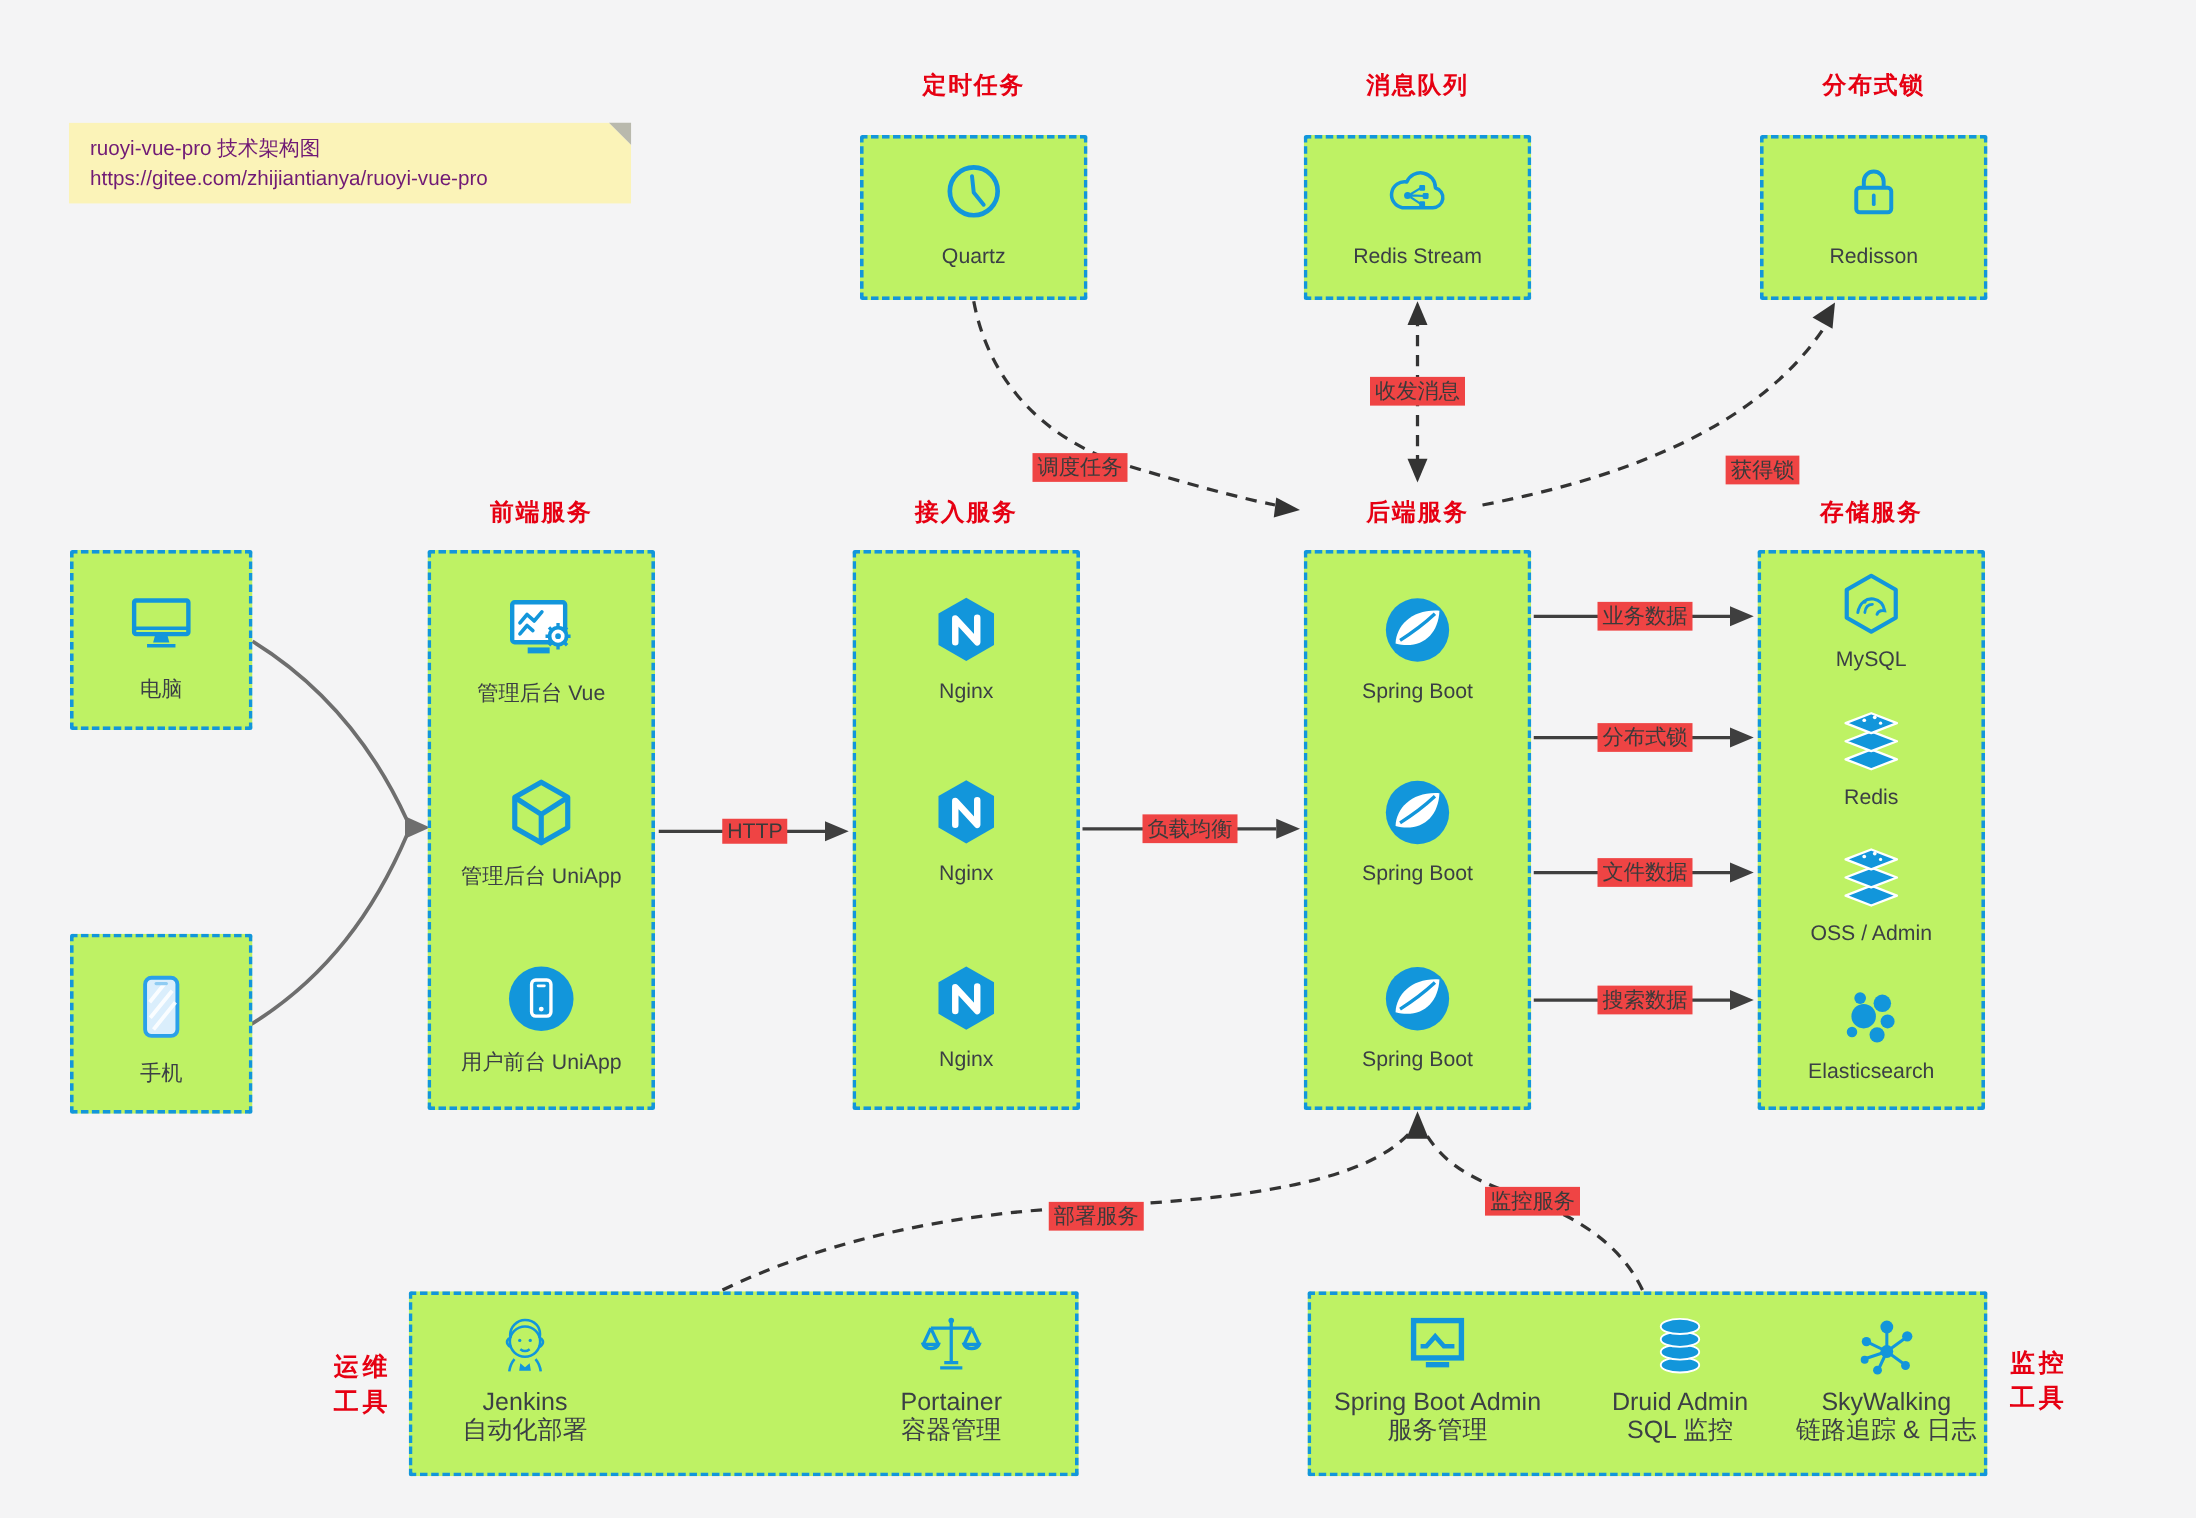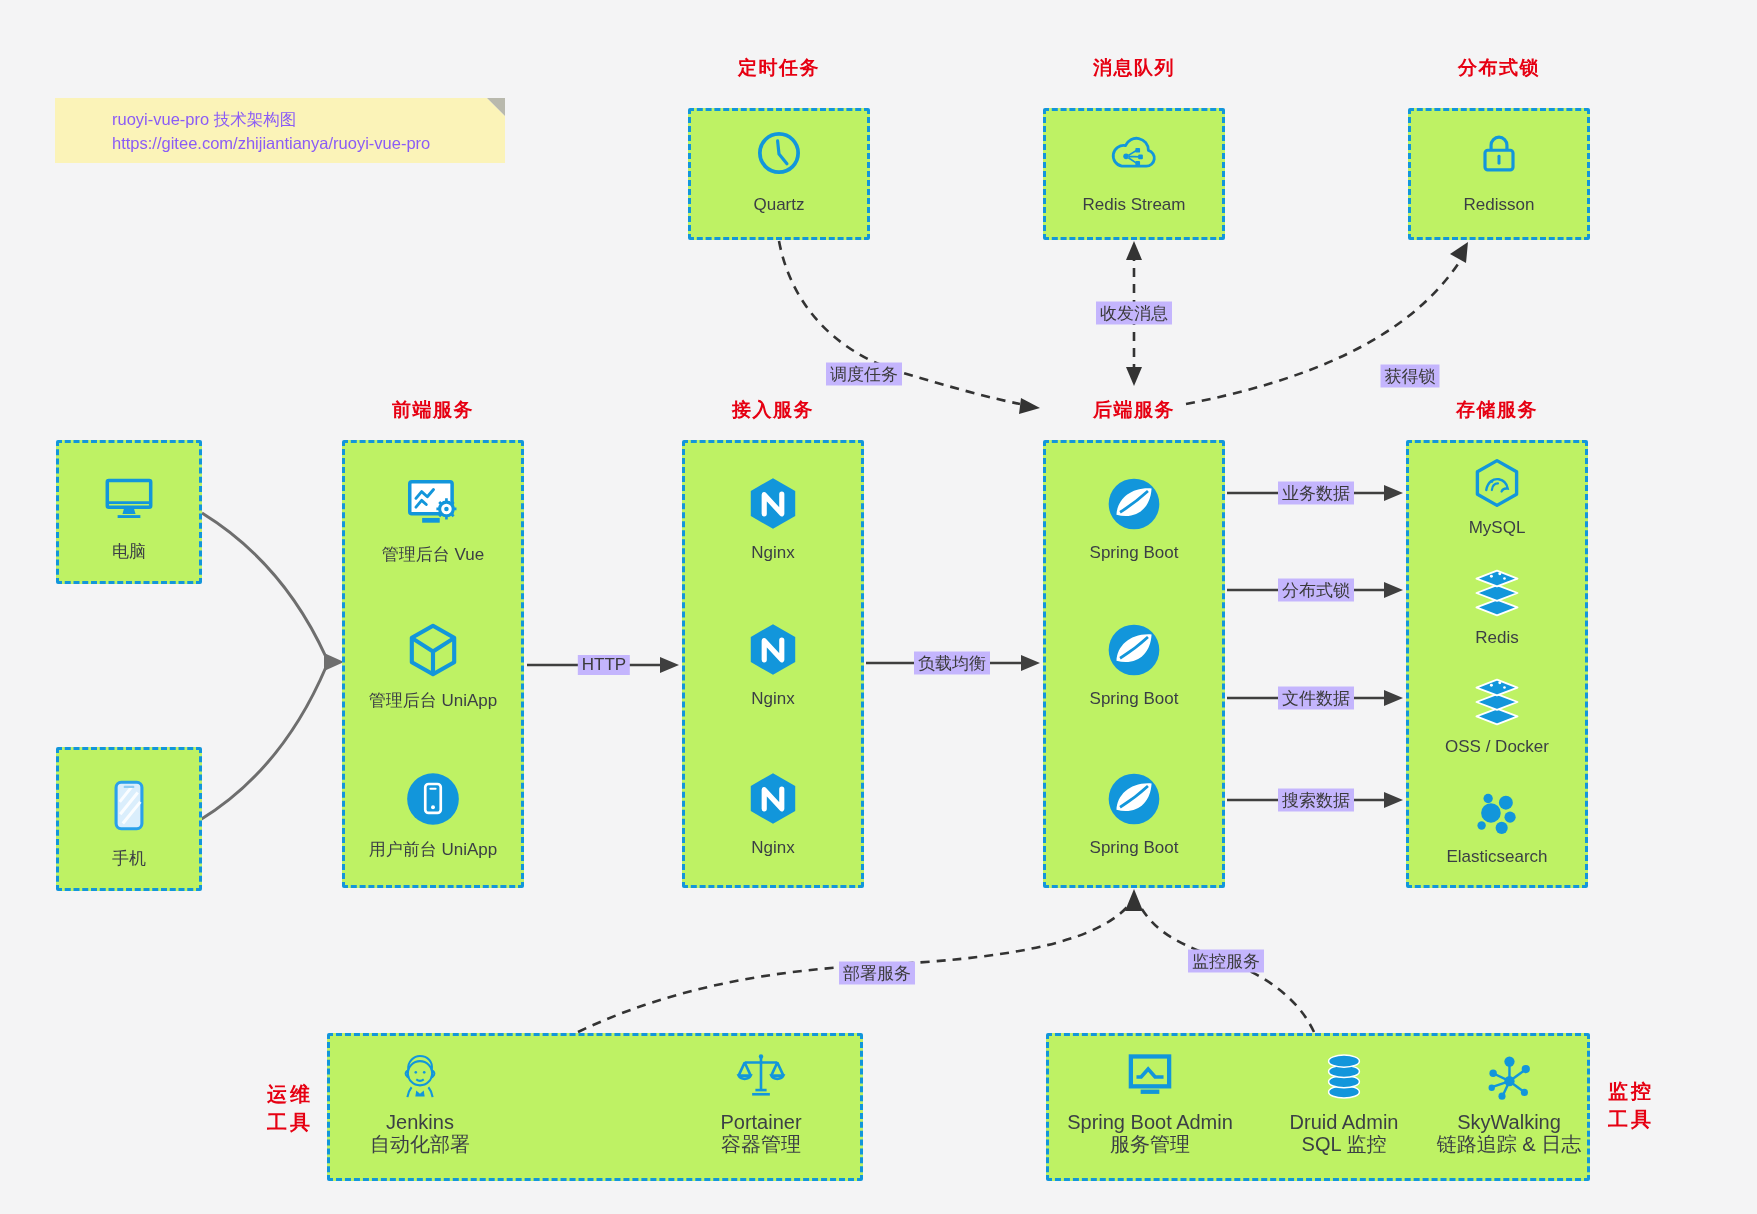--- a/index.html
+++ b/index.html
@@ -7,24 +7,24 @@
   #edges{position:absolute;left:0;top:0;z-index:1;}
   .box{position:absolute;background:#bef264;border:3px dashed #1296db;border-radius:2px;box-sizing:border-box;z-index:2;}
   .red-title{position:absolute;color:#e60012;font-weight:bold;font-size:19px;letter-spacing:1.5px;transform:translate(-50%,-50%);white-space:nowrap;z-index:3;}
   .red-title-2l{position:absolute;color:#e60012;font-weight:bold;font-size:20px;letter-spacing:3px;line-height:28px;text-align:center;transform:translateX(-50%);white-space:nowrap;z-index:3;}
   .topbox{display:flex;flex-direction:column;align-items:center;padding-top:15px;gap:13px;}
   .clientbox{display:flex;flex-direction:column;align-items:center;padding-top:25px;gap:10px;}
   .item-label{font-size:17px;color:#3b3f45;white-space:nowrap;}
   .col-item{position:absolute;left:0;width:100%;display:flex;flex-direction:column;align-items:center;gap:8px;}
   .bg-item{position:absolute;top:13px;display:flex;flex-direction:column;align-items:center;}
   .bg-label{font-size:20px;color:#3b3f45;text-align:center;line-height:22px;margin-top:6px;white-space:nowrap;}
-  .edge-label{position:absolute;transform:translate(-50%,-50%);background:#c4b5fd;padding:0 4px;font-size:17px;color:#3a3a3a;white-space:nowrap;z-index:3;}
+  .edge-label{position:absolute;transform:translate(-50%,-50%);background:#ef4444;padding:0 4px;font-size:17px;color:#3a3a3a;white-space:nowrap;z-index:3;}
   .note{position:absolute;left:55px;top:98px;width:450px;height:65px;background:#fbf3b8;z-index:2;
         clip-path:polygon(0 0,432px 0,450px 18px,450px 100%,0 100%);}
-  .note-inner{padding:9px 0 0 17px;font-size:16.5px;line-height:24px;color:#8b5cf6;margin-left:40px;}
+  .note-inner{padding:9px 0 0 17px;font-size:16.5px;line-height:24px;color:#701a75;}
   .note-fold{position:absolute;top:0;right:0;z-index:3;}
   .ic{display:block;}
 </style>
 </head>
 <body>
 
 <svg width="0" height="0" style="position:absolute">
   <defs>
     <symbol id="i-clock" viewBox="0 0 60 60">
       <circle cx="30" cy="29" r="20.5" fill="none" stroke="#1296db" stroke-width="4"></circle>
@@ -341,21 +341,21 @@
     <div class="col-item" style="top:122px;gap:7px;">
       <svg class="ic" width="56" height="56">
           <use href="#i-redis-stack"></use>
         </svg>
       <span class="item-label">Redis</span>
     </div>
     <div class="col-item" style="top:231px;gap:7px;">
       <svg class="ic" width="56" height="56">
           <use href="#i-redis-stack"></use>
         </svg>
-      <span class="item-label">OSS / Docker</span>
+      <span class="item-label">OSS / Admin</span>
     </div>
     <div class="col-item" style="top:341px;gap:7px;">
       <svg class="ic" width="56" height="56">
           <use href="#i-elastic"></use>
         </svg>
       <span class="item-label">Elasticsearch</span>
     </div>
   </div>
 
   <div class="box" style="left:327px;top:1033px;width:536px;height:148px;">

